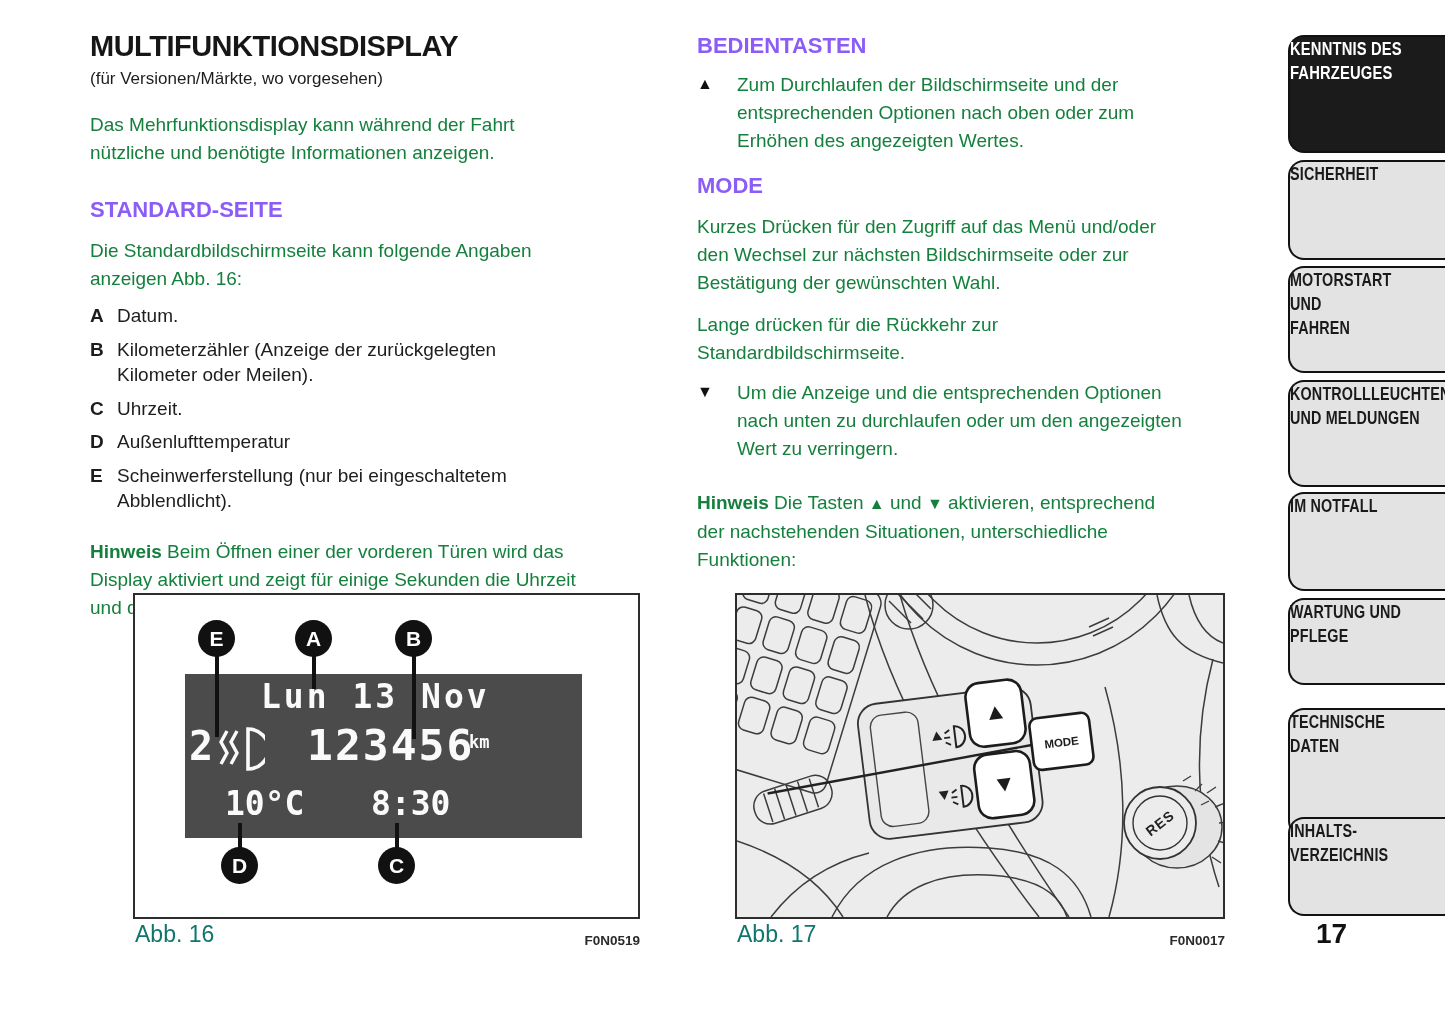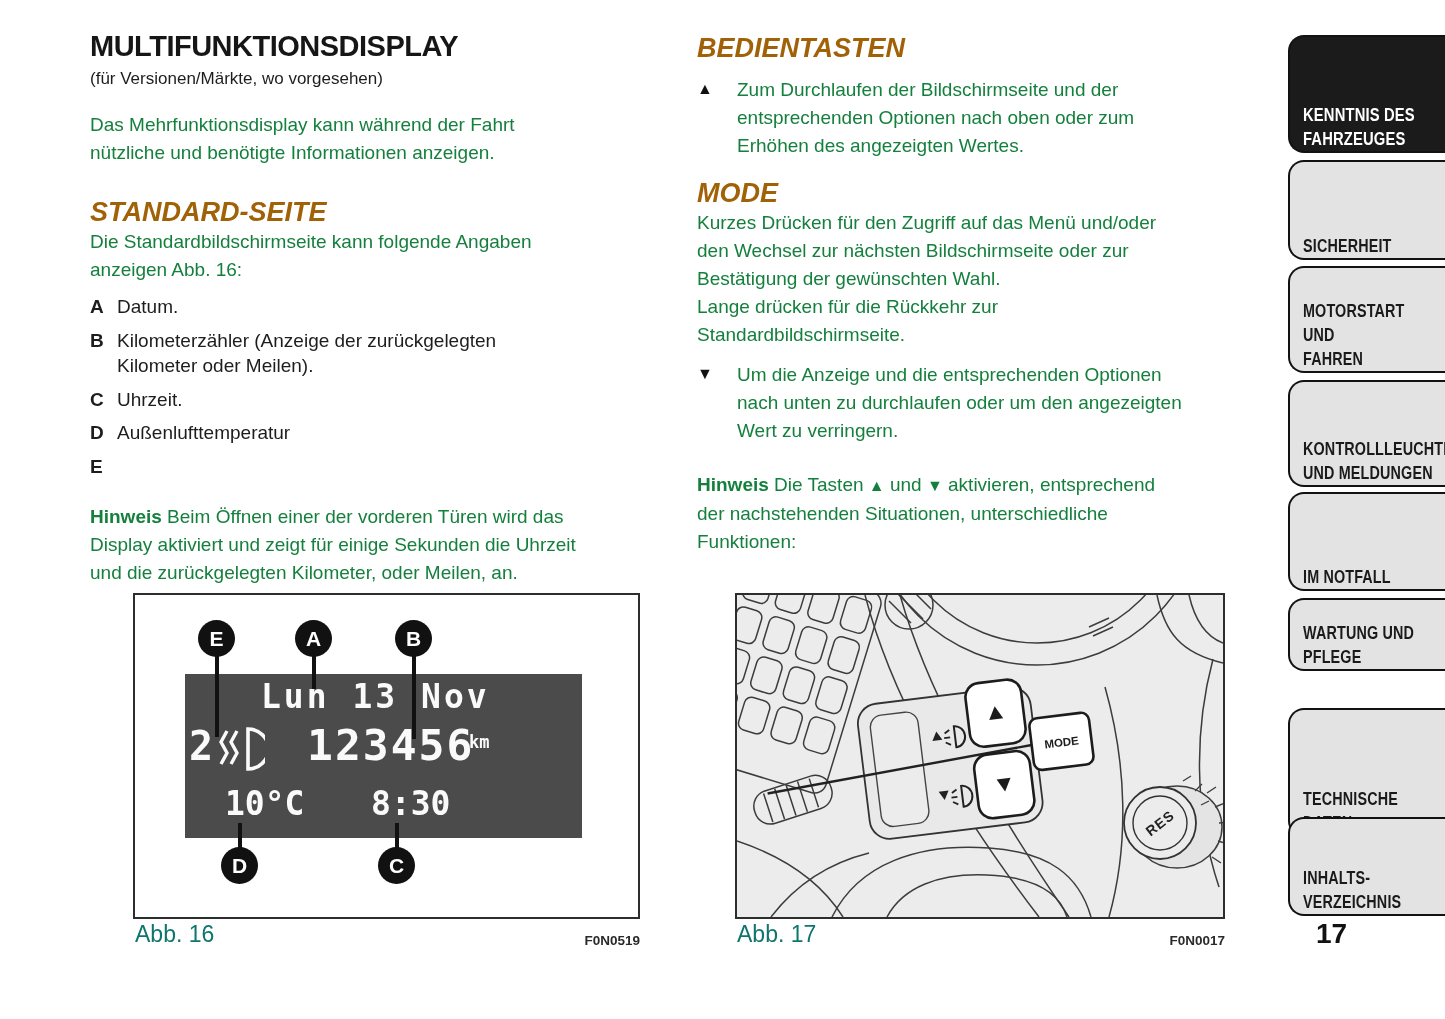--- a/index.html
+++ b/index.html
@@ -8,24 +8,24 @@
   .page { position:relative; width:1445px; height:1019px; background:#fff; overflow:hidden; }
 
   .pre { white-space:pre-line; }
 
   
   .col { position:absolute; }
   .col-left  { left:90px;  top:30px; width:575px; }
   .col-mid   { left:697px; top:33px; width:555px; }
 
   .h1 { font-size:29px; font-weight:bold; letter-spacing:-0.5px; color:#161616; }
-  .h2 { font-size:27px; font-weight:bold; color:#a16207;font-style:italic; }
+  .h2 { font-size:22px; font-weight:bold; color:#8b5cf6; }
   .sub { font-size:17px; margin-top:6px; }
   p, .para { font-size:19px; line-height:28px; color:#15803d; }
-  .mt-s { }
+  .mt-s { margin-top:14px; }
   .mt-m { margin-top:22px; }
   .mt-l { margin-top:28px; }
 
   .abc-item { display:flex; font-size:19px; line-height:25.5px; margin-top:8px; }
   .abc-key { font-weight:bold; width:27px; flex:0 0 27px; }
 
   .bullet { display:flex; margin-top:12px; }
   .bullet .tri { flex:0 0 40px; font-size:16px; line-height:25.5px; color:#111; }
   .bold { font-weight:bold; }
   .inline-tri { font-size:16px; }
@@ -55,32 +55,32 @@
   
   .caption-row { position:absolute; display:flex; justify-content:space-between; align-items:flex-end; }
   .cap16 { left:135px; top:921px; width:505px; }
   .cap17 { left:737px; top:921px; width:488px; }
   .cap-label { font-size:23px; color:#0f766e; }
   .cap-code  { font-size:13.5px; font-weight:bold; color:#2a2a2a; }
 
   
   .tab { position:absolute; left:1288px; right:0; background:#e3e3e3;
          border:2.5px solid #121212; border-right:none; border-radius:16px 0 0 16px;
-         display:flex; align-items:flex-end; padding-left:13px; }
+         display:flex; align-items:flex-start; }
   .tab-label { display:inline-block; transform:scaleX(0.82); transform-origin:left center;
                font-weight:bold; font-size:17.5px; line-height:24px; letter-spacing:0.2px;
                color:#1a1a1a; white-space:pre-line; }
   .tab-active { background:#1b1b1b; }
   .tab-active .tab-label { color:#ffffff; font-size:18px; }
   .t1 { top:35px;  height:118px; }
   .t2 { top:160px; height:100px; }
   .t3 { top:266px; height:107px; }
   .t4 { top:380px; height:107px; }
   .t5 { top:492px; height:99px;  }
-  .t6 { top:598px; height:73px; }
+  .t6 { top:598px; height:87px; }
   .t7 { top:708px; height:129px; }
   .t8 { top:817px; height:99px;  }
 
   .page-num { position:absolute; left:1316px; top:918px; font-size:28px; font-weight:bold; color:#111; }
 </style>
 </head>
 <body>
 
 <div class="page">
 
@@ -106,20 +106,22 @@
       <div class="abc-item">
         <span class="abc-key">C</span>
         <span class="pre">Uhrzeit.</span>
       </div>
       <div class="abc-item">
         <span class="abc-key">D</span>
         <span class="pre">Außenlufttemperatur</span>
       </div>
       <div class="abc-item">
         <span class="abc-key">E</span>
+        <span class="pre">Scheinwerferstellung (nur bei eingeschaltetem
+Abblendlicht).</span>
       </div>
     </div>
 
     <p class="mt-m" style="margin-top:24px;">
       <span class="bold">Hinweis</span>
       <span class="pre">Beim Öffnen einer der vorderen Türen wird das
 Display aktiviert und zeigt für einige Sekunden die Uhrzeit
 und die zurückgelegten Kilometer, oder Meilen, an.</span>
     </p>
   </div>

